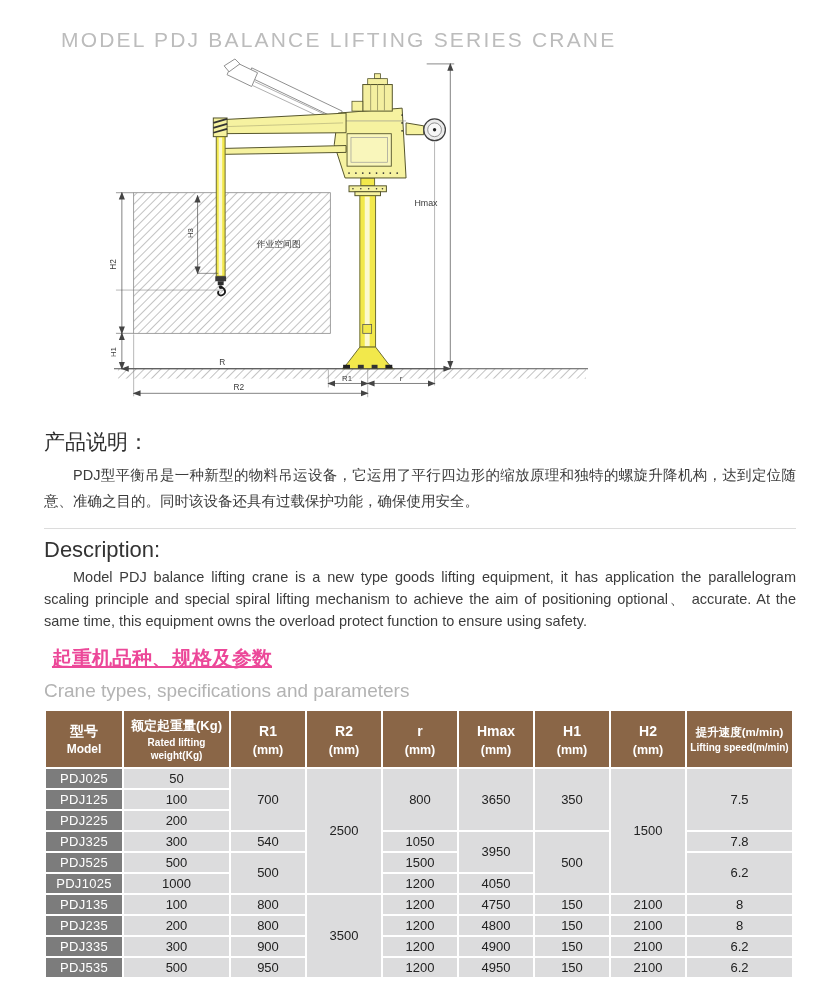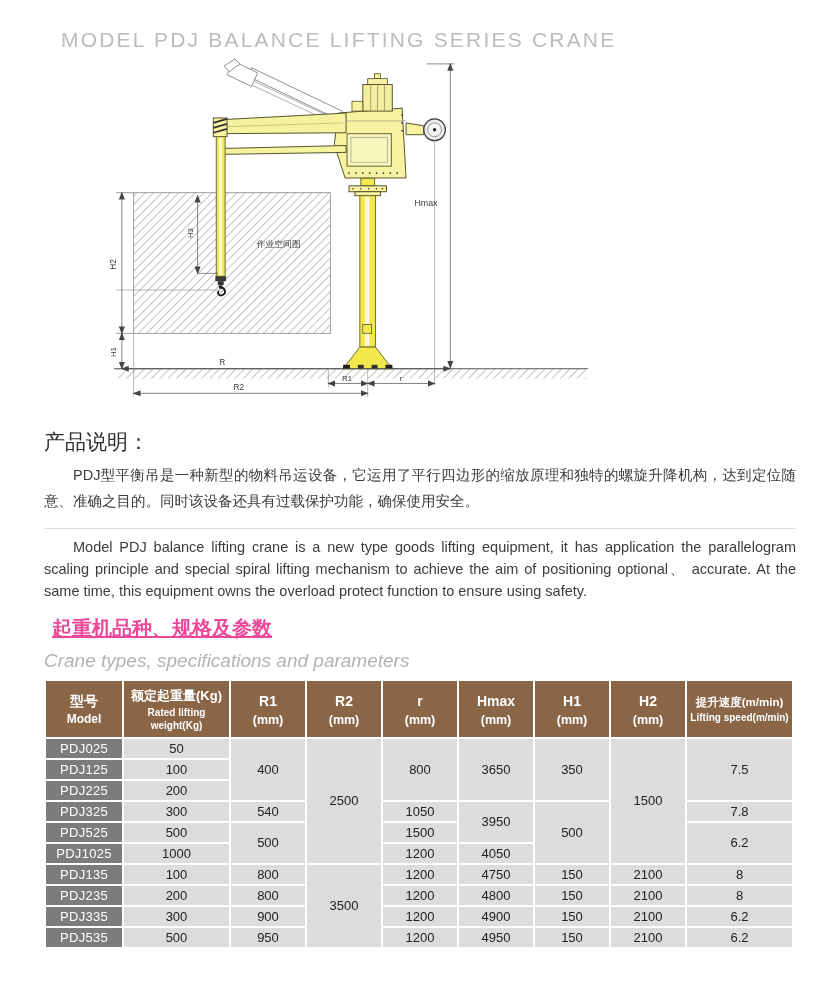--- a/index.html
+++ b/index.html
@@ -30,21 +30,21 @@
   
   .cn-heading { margin:12px 0 6px; font-size:21px; font-weight:500; color:#2e2e2e; }
   .cn-body { margin:0; font-size:14.5px; line-height:1.8; color:#3c3c3c; text-indent:2em; text-align:justify; }
   .rule { border:none; border-top:1px solid #dcdcdc; margin:14px 0 8px; }
   .en-heading { font-size:22px; font-weight:400; color:#333; margin:0 0 4px; }
   .en-body { margin:0; font-size:14.5px; line-height:1.5; color:#3c3c3c; text-indent:2em; text-align:justify; }
 
   
   .tbl-section { margin-top:13px; }
   .tbl-heading-cn { font-size:20px; font-weight:600; color:#ec4899; margin:8px;text-decoration:underline; }
-  .tbl-heading-en { font-size:19px; color:#b3b3b3; font-weight:400; margin:0 0 7px;font-style:italic; }
+  .tbl-heading-en { font-size:19px; color:#b3b3b3; font-weight:400; margin:0 0 7px; }
 
   table.spec { border-collapse:separate; border-spacing:2px; width:750px; table-layout:fixed; }
   table.spec th {
     background:#8a6647; color:#fff; font-weight:700;
     padding:5px 1px; vertical-align:middle;
   }
   .hcn { font-size:14px; line-height:1.5; }
   .hen { font-size:12.5px; line-height:1.3; }
   th:first-child .hen { font-size:12px; }
   th:nth-child(2) .hcn { font-size:13px; }
@@ -200,20 +200,21 @@
   </div>
 
   <div>
     <h2 class="cn-heading">产品说明：</h2>
     <p class="cn-body">PDJ型平衡吊是一种新型的物料吊运设备，它运用了平行四边形的缩放原理和独特的螺旋升降机构，达到定位随意、准确之目的。同时该设备还具有过载保护功能，确保使用安全。</p>
   </div>
 
   <hr class="rule">
 
   <div>
+    <h2 class="en-heading">Description:</h2>
     <p class="en-body">Model PDJ balance lifting crane is a new type goods lifting equipment, it has application the parallelogram scaling principle and special spiral lifting mechanism to achieve the aim of positioning optional、 accurate. At the same time, this equipment owns the overload protect function to ensure using safety.</p>
   </div>
 
   <div class="tbl-section">
     <h3 class="tbl-heading-cn">起重机品种、规格及参数</h3>
     <div class="tbl-heading-en">Crane types, specifications and parameters</div>
     <table class="spec">
         <colgroup>
           <col style="width: 76px;">
           <col style="width: 105px;">
@@ -262,21 +263,21 @@
             <th>
               <div class="hcn">提升速度(m/min)</div>
               <div class="hen">Lifting speed(m/min)</div>
             </th>
           </tr>
         </thead>
         <tbody>
           <tr>
             <td class="model">PDJ025</td>
             <td>50</td>
-            <td rowspan="3">400</td>
+            <td rowspan="3">700</td>
             <td rowspan="6">2500</td>
             <td rowspan="3">800</td>
             <td rowspan="3">3650</td>
             <td rowspan="3">350</td>
             <td rowspan="6">1500</td>
             <td rowspan="3">7.5</td>
           </tr>
           <tr>
             <td class="model">PDJ125</td>
             <td>100</td>

